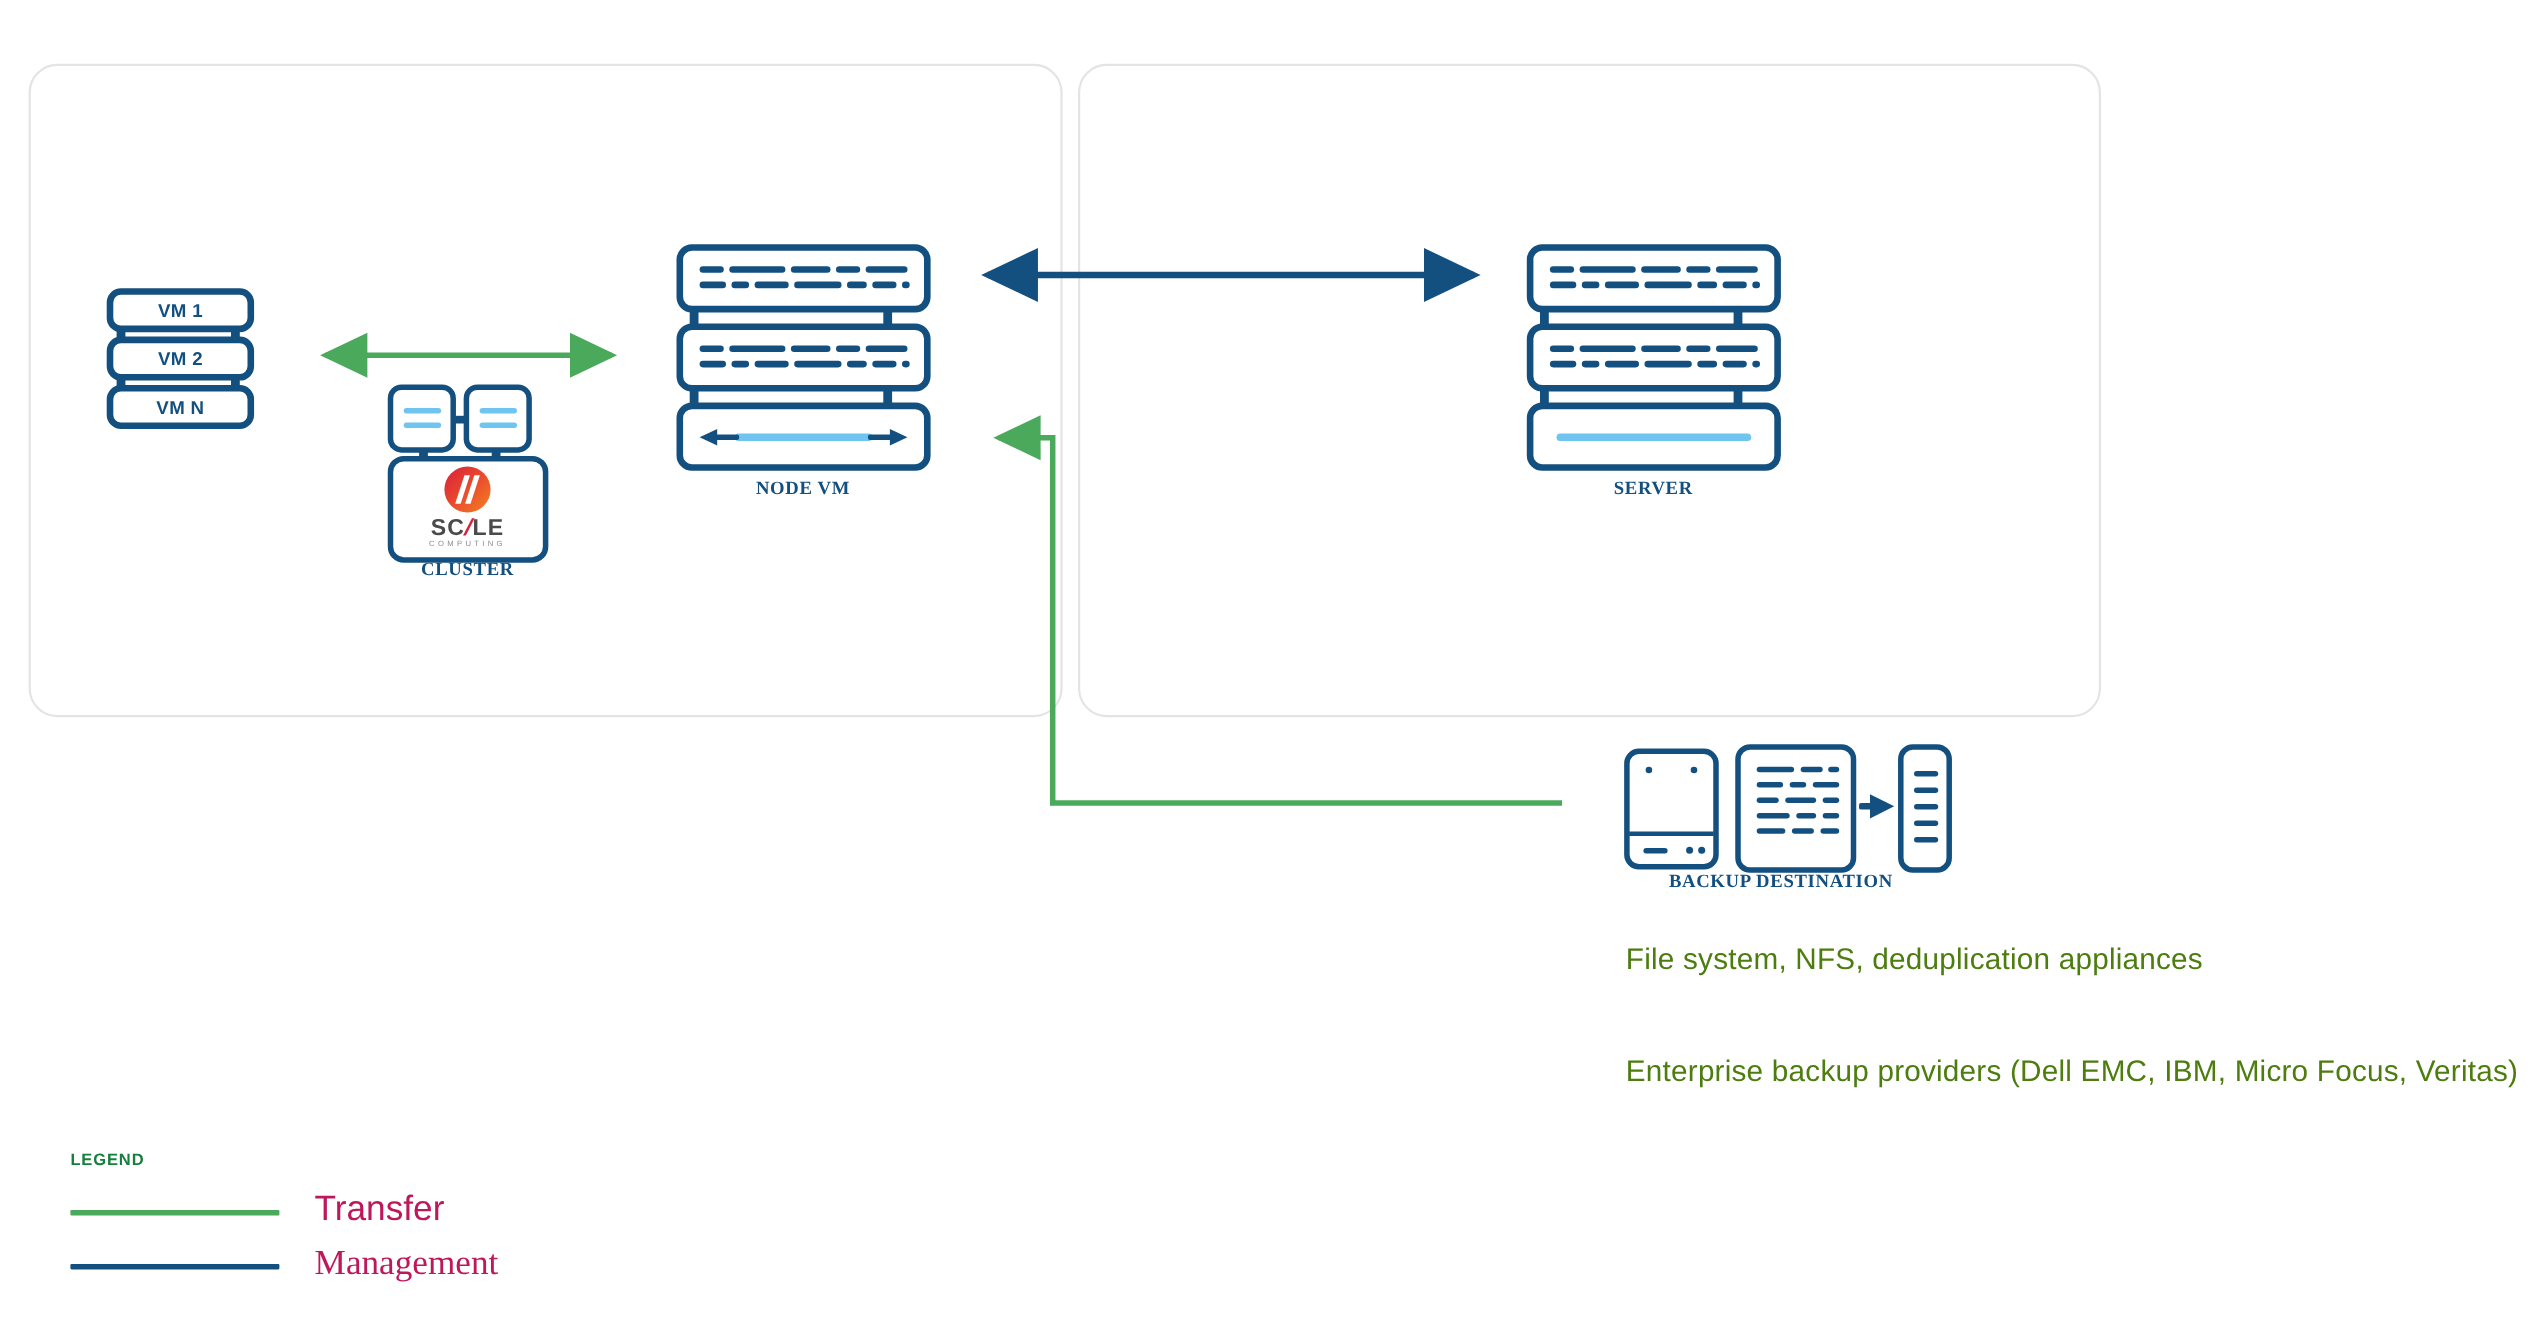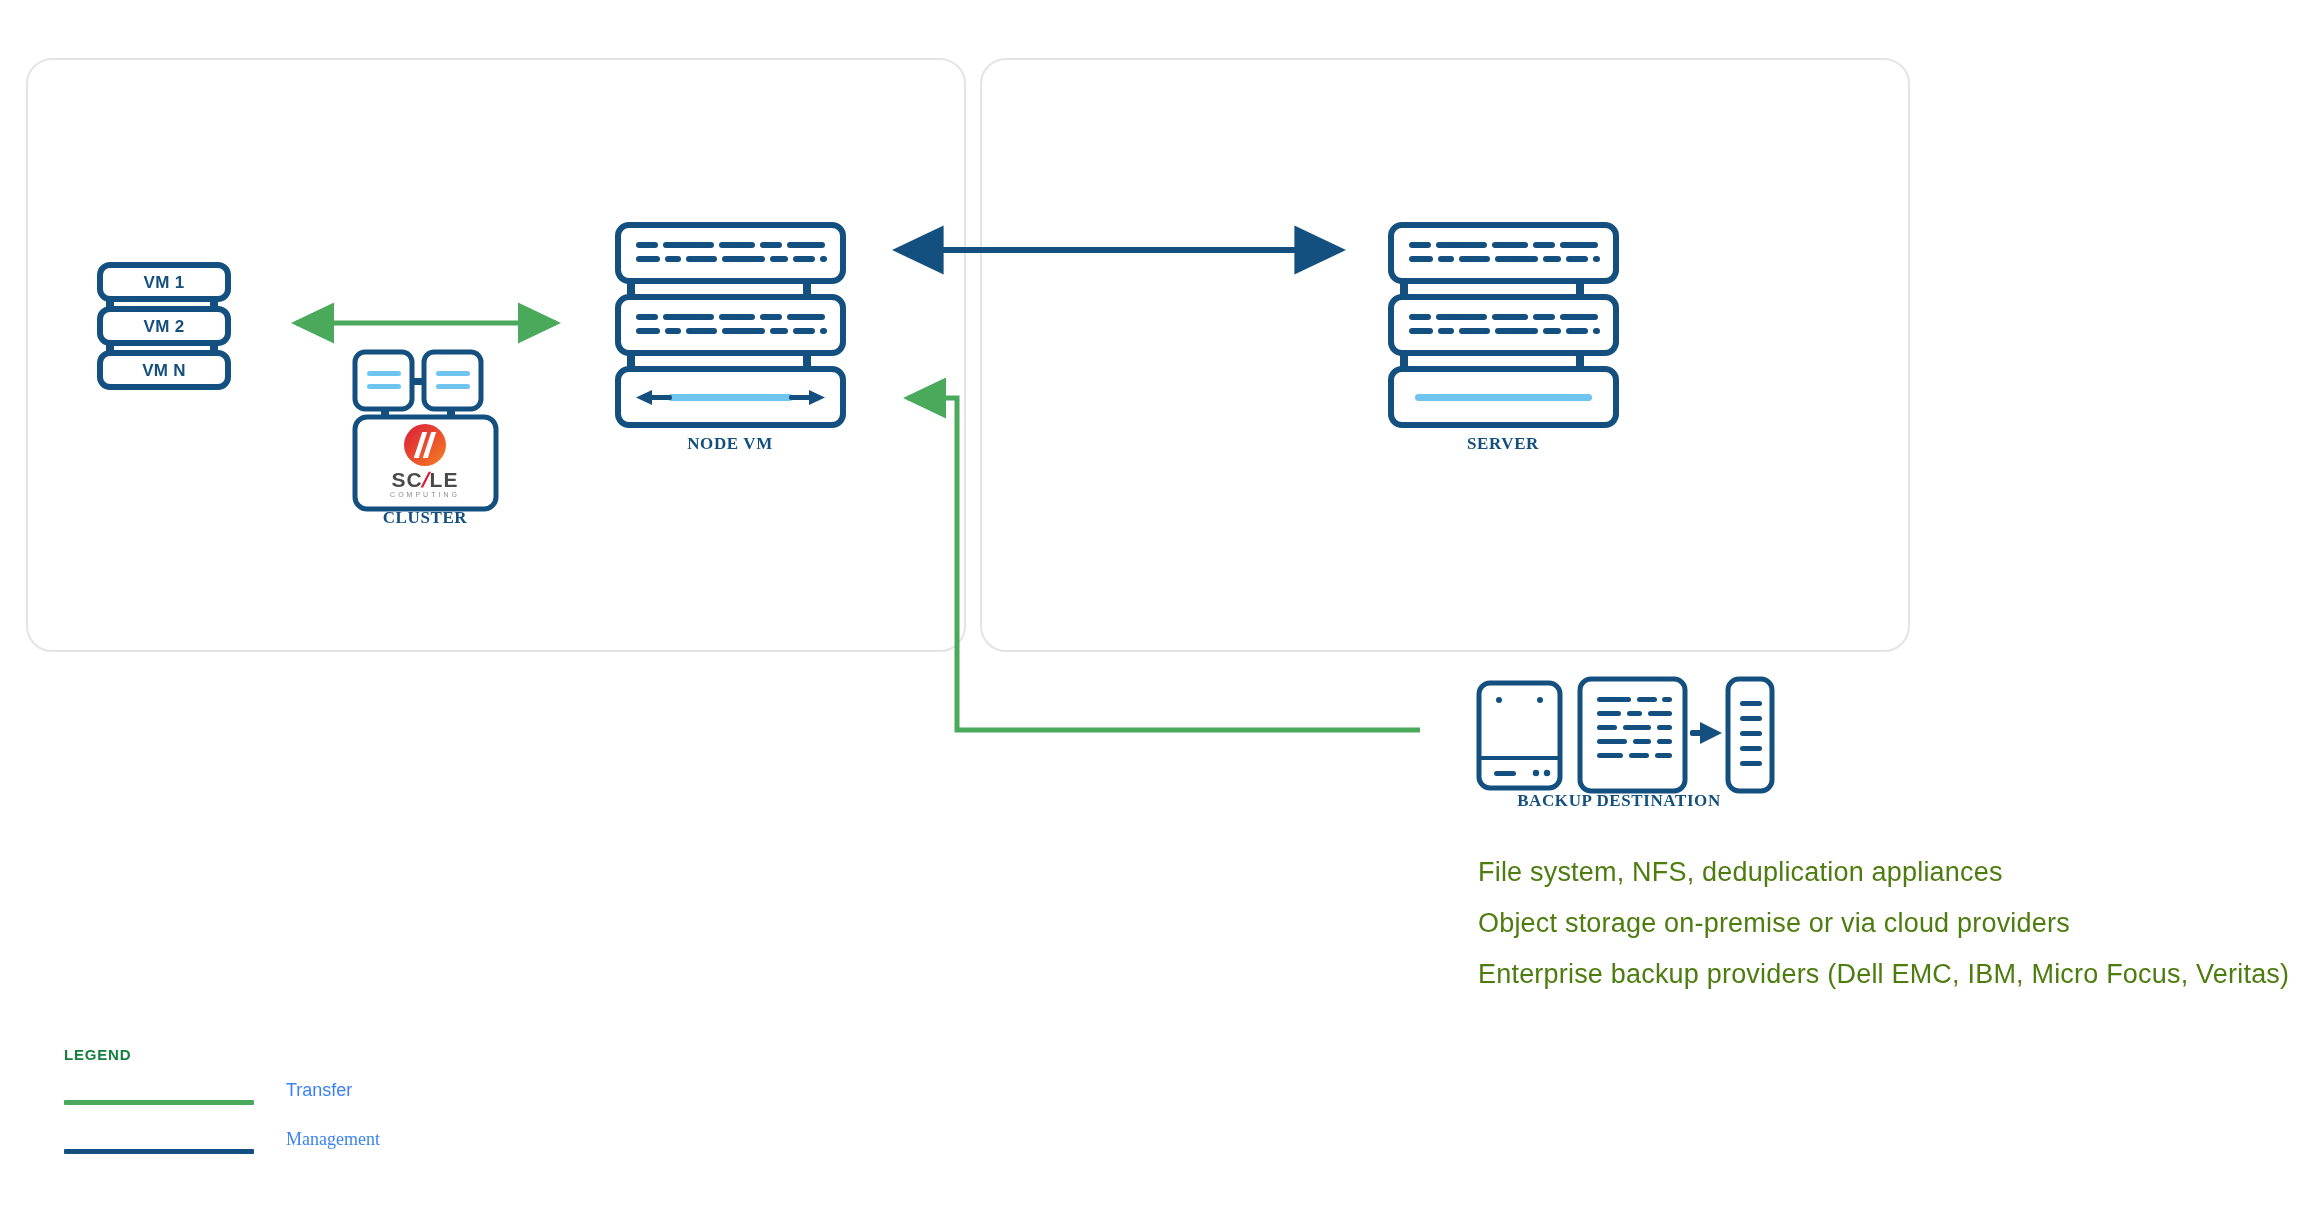--- a/index.html
+++ b/index.html
@@ -69,22 +69,22 @@
     position: absolute;
     font-family: "Liberation Sans", sans-serif;
     font-weight: bold;
     font-size: 15px;
     letter-spacing: 0.8px;
     color: #15803d;
   }
   .legend-label {
     position: absolute;
     font-family: "Liberation Sans", sans-serif;
-    font-size: 18px;
-    color: #3b82f6;
+    font-size: 32px;
+    color: #be185d;
     white-space: nowrap;
   }
   .legend-swatch {
     position: absolute;
     height: 5px;
     border-radius: 1px;
   }
 
   .scale-logo-wrap {
     position: absolute;
@@ -344,21 +344,20 @@
     <div class="scale-word"><span>SC</span><i>/</i><span>LE</span></div>
     <div class="scale-sub">COMPUTING</div>
   </div>
 
   <div class="caption" style="left:425px; top:508px;">CLUSTER</div>
   <div class="caption" style="left:730px; top:434px;">NODE VM</div>
   <div class="caption" style="left:1503px; top:434px;">SERVER</div>
   <div class="caption" style="left:1619px; top:791px;">BACKUP DESTINATION</div>
 
   <div class="bodytext" style="left:1478px; top:857px;">File system, NFS, deduplication appliances</div>
-  <div class="bodytext" style="left:1478px; top:908px;">Object storage on-premise or via cloud providers</div>
   <div class="bodytext" style="left:1478px; top:959px;">Enterprise backup providers (Dell EMC, IBM, Micro Focus, Veritas)</div>
 
   <div class="legend-title" style="left:64px; top:1046px;">LEGEND</div>
 
   <div class="legend-swatch" style="left:64px; top:1100px; width:190px; background:#4aa95a;"></div>
   <div class="legend-label" style="left:286px; top:1080px;">Transfer</div>
 
   <div class="legend-swatch" style="left:64px; top:1149px; width:190px; background:#14507f;"></div>
   <div class="legend-label" style="left:286px; top:1129px;font-family:Liberation Serif, serif;">Management</div>
 

